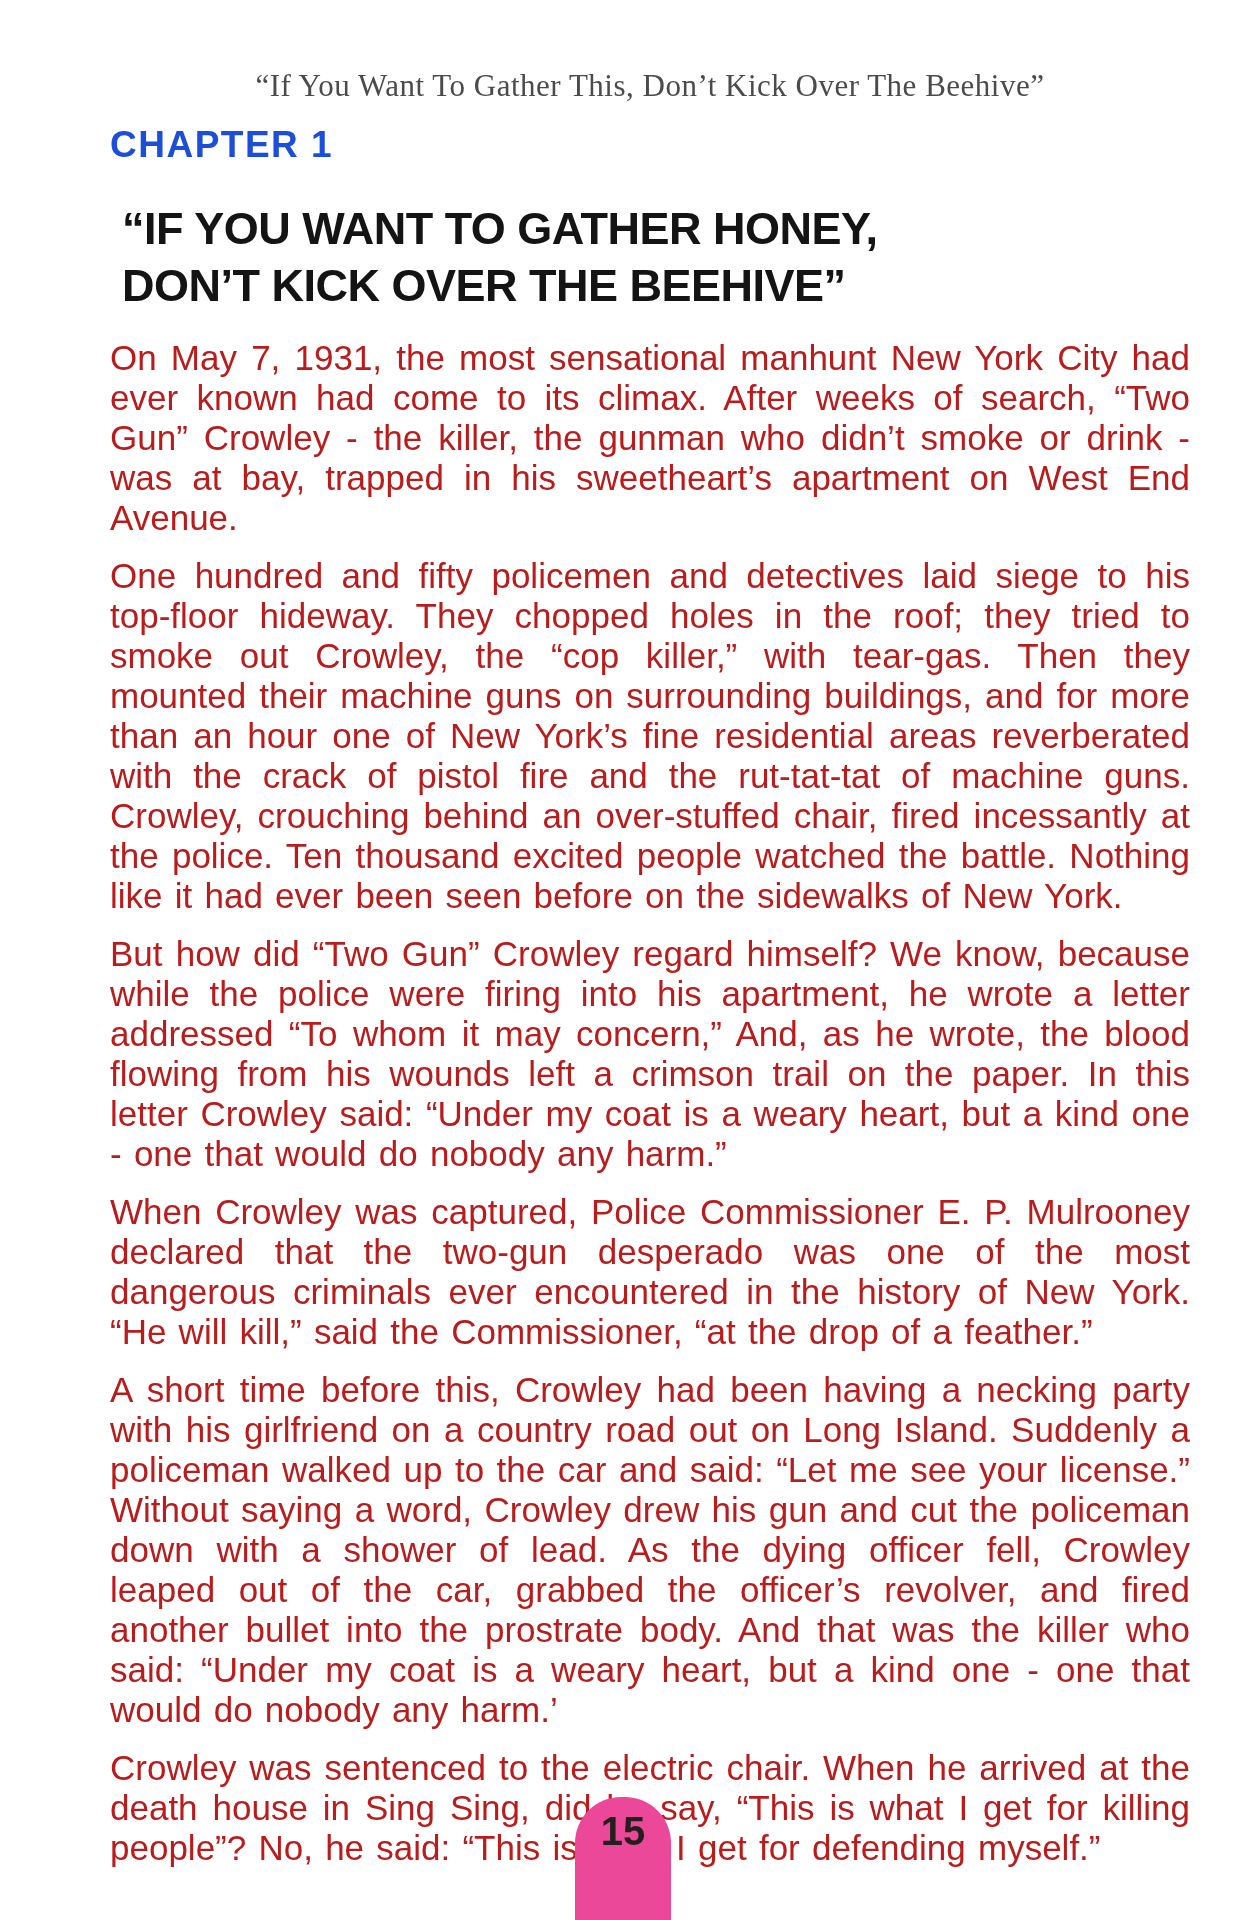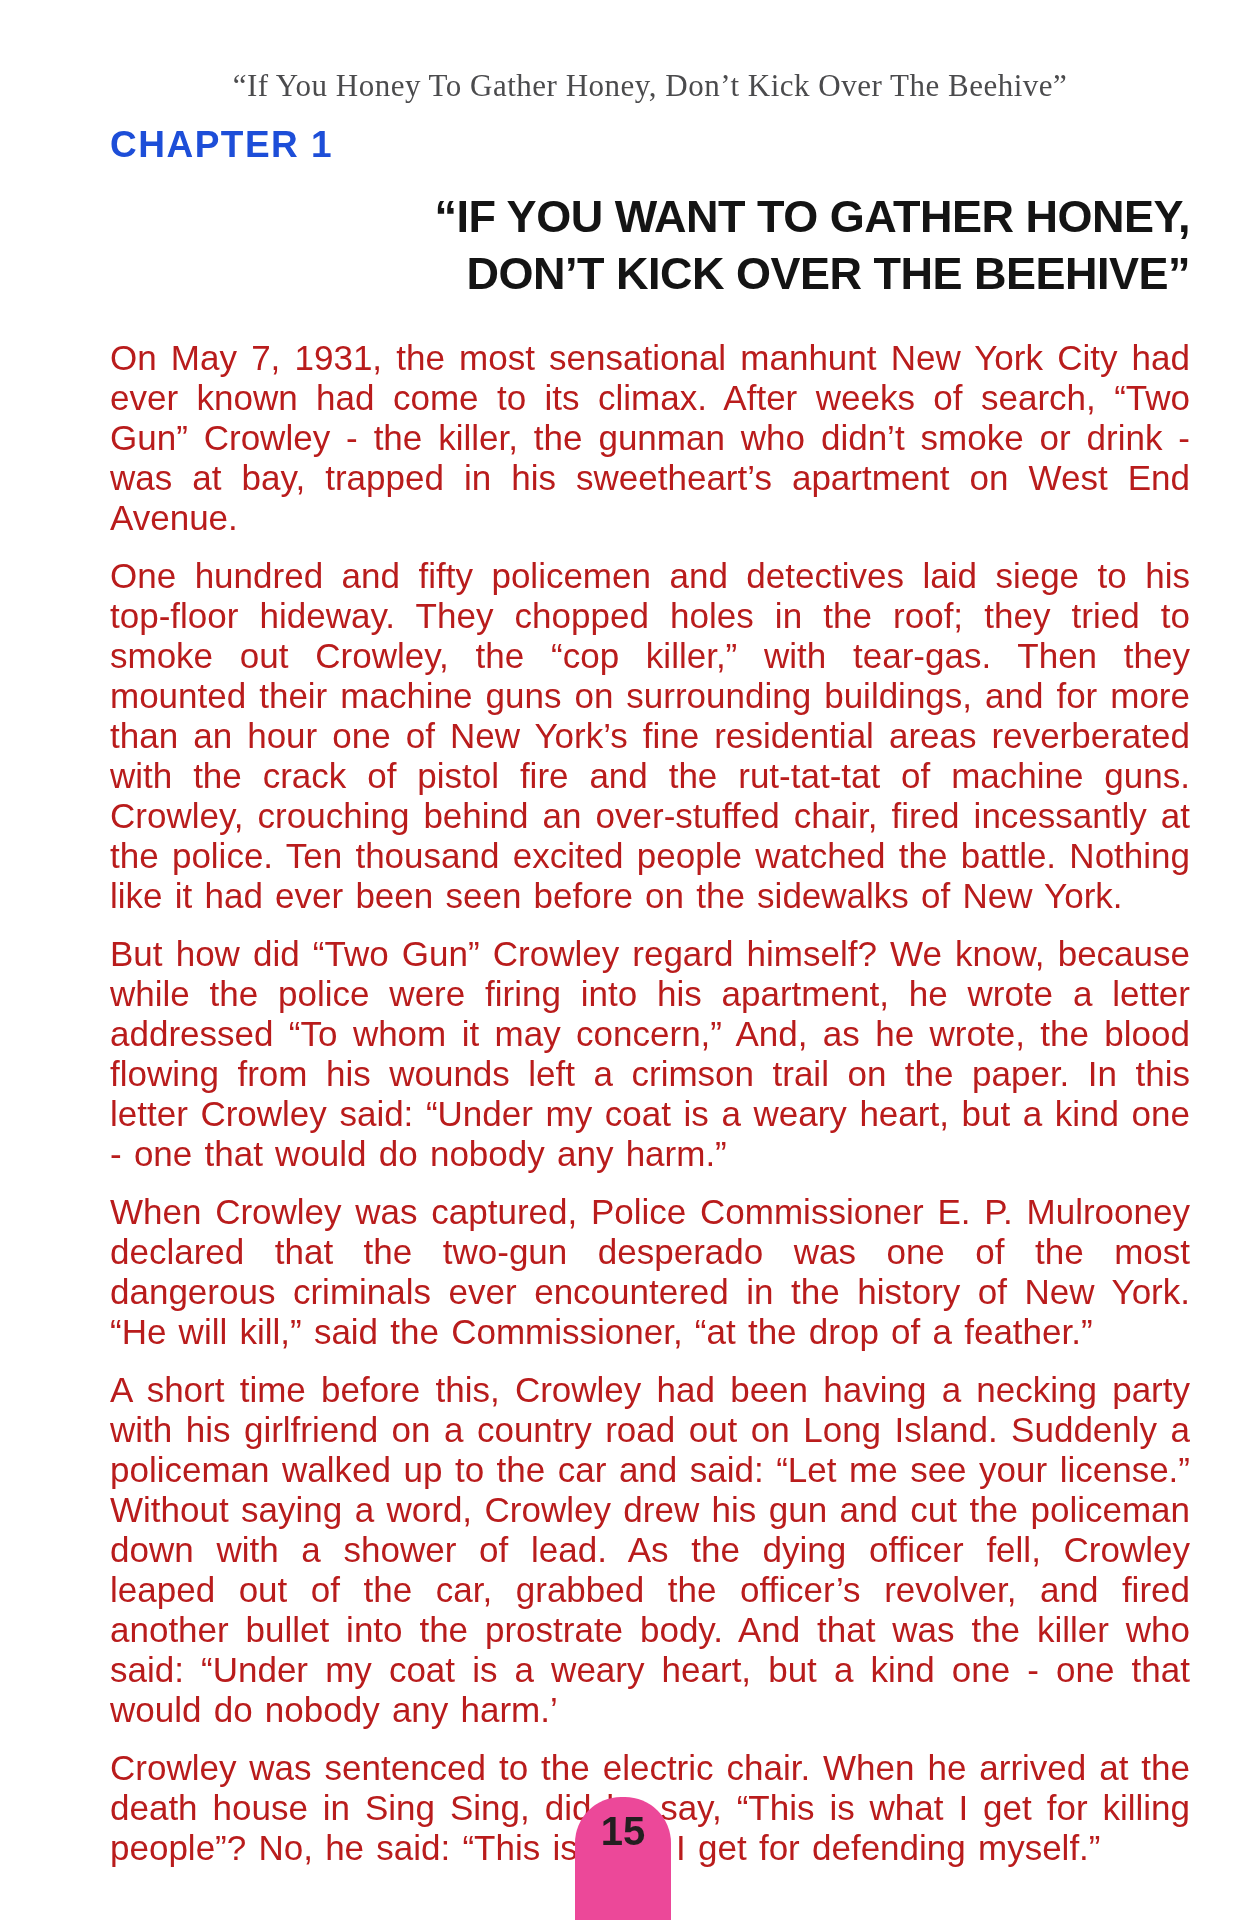--- a/index.html
+++ b/index.html
@@ -33,22 +33,22 @@
     font-size: 37px;
     font-weight: bold;
     letter-spacing: 1.5px;
     color: #1d4ed8;
   }
   .chapter-title {
     position: absolute;
     top: 188px;
     left: 110px;
     right: 52px;
-    margin: 0;
-    text-align: right;
+    margin: 12px;
+    text-align: left;
     font-size: 45px;
     line-height: 57px;
     font-weight: bold;
     letter-spacing: -0.5px;
     color: #141414;
   }
   .chapter-title .line {
     display: block;
   }
   .body-text {
@@ -81,21 +81,21 @@
     font-size: 40px;
     font-weight: bold;
     color: #231f20;
   }
 </style>
 </head>
 <body>
 
 <div class="page">
 
-  <div class="running-header">“If You Honey To Gather Honey, Don’t Kick Over The Beehive”</div>
+  <div class="running-header">“If You Want To Gather This, Don’t Kick Over The Beehive”</div>
 
   <div class="chapter-label">CHAPTER 1</div>
 
   <h1 class="chapter-title">
     <span class="line">“IF YOU WANT TO GATHER HONEY,</span>
     <span class="line">DON’T KICK OVER THE BEEHIVE”</span>
   </h1>
 
   <div class="body-text">
     <p>On May 7, 1931, the most sensational manhunt New York City had ever known had come to its climax. After weeks of search, “Two Gun” Crowley - the killer, the gunman who didn’t smoke or drink - was at bay, trapped in his sweetheart’s apartment on West End Avenue.</p>

